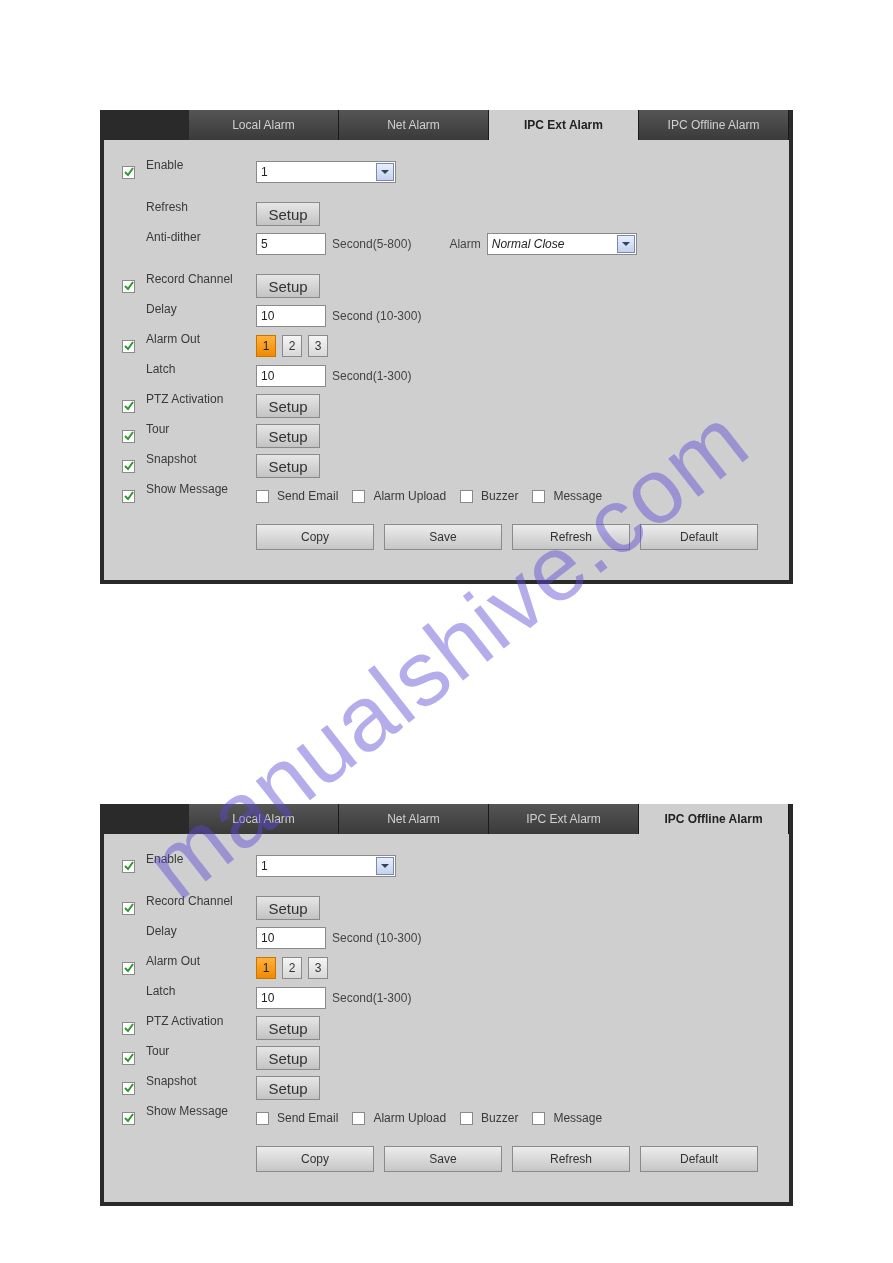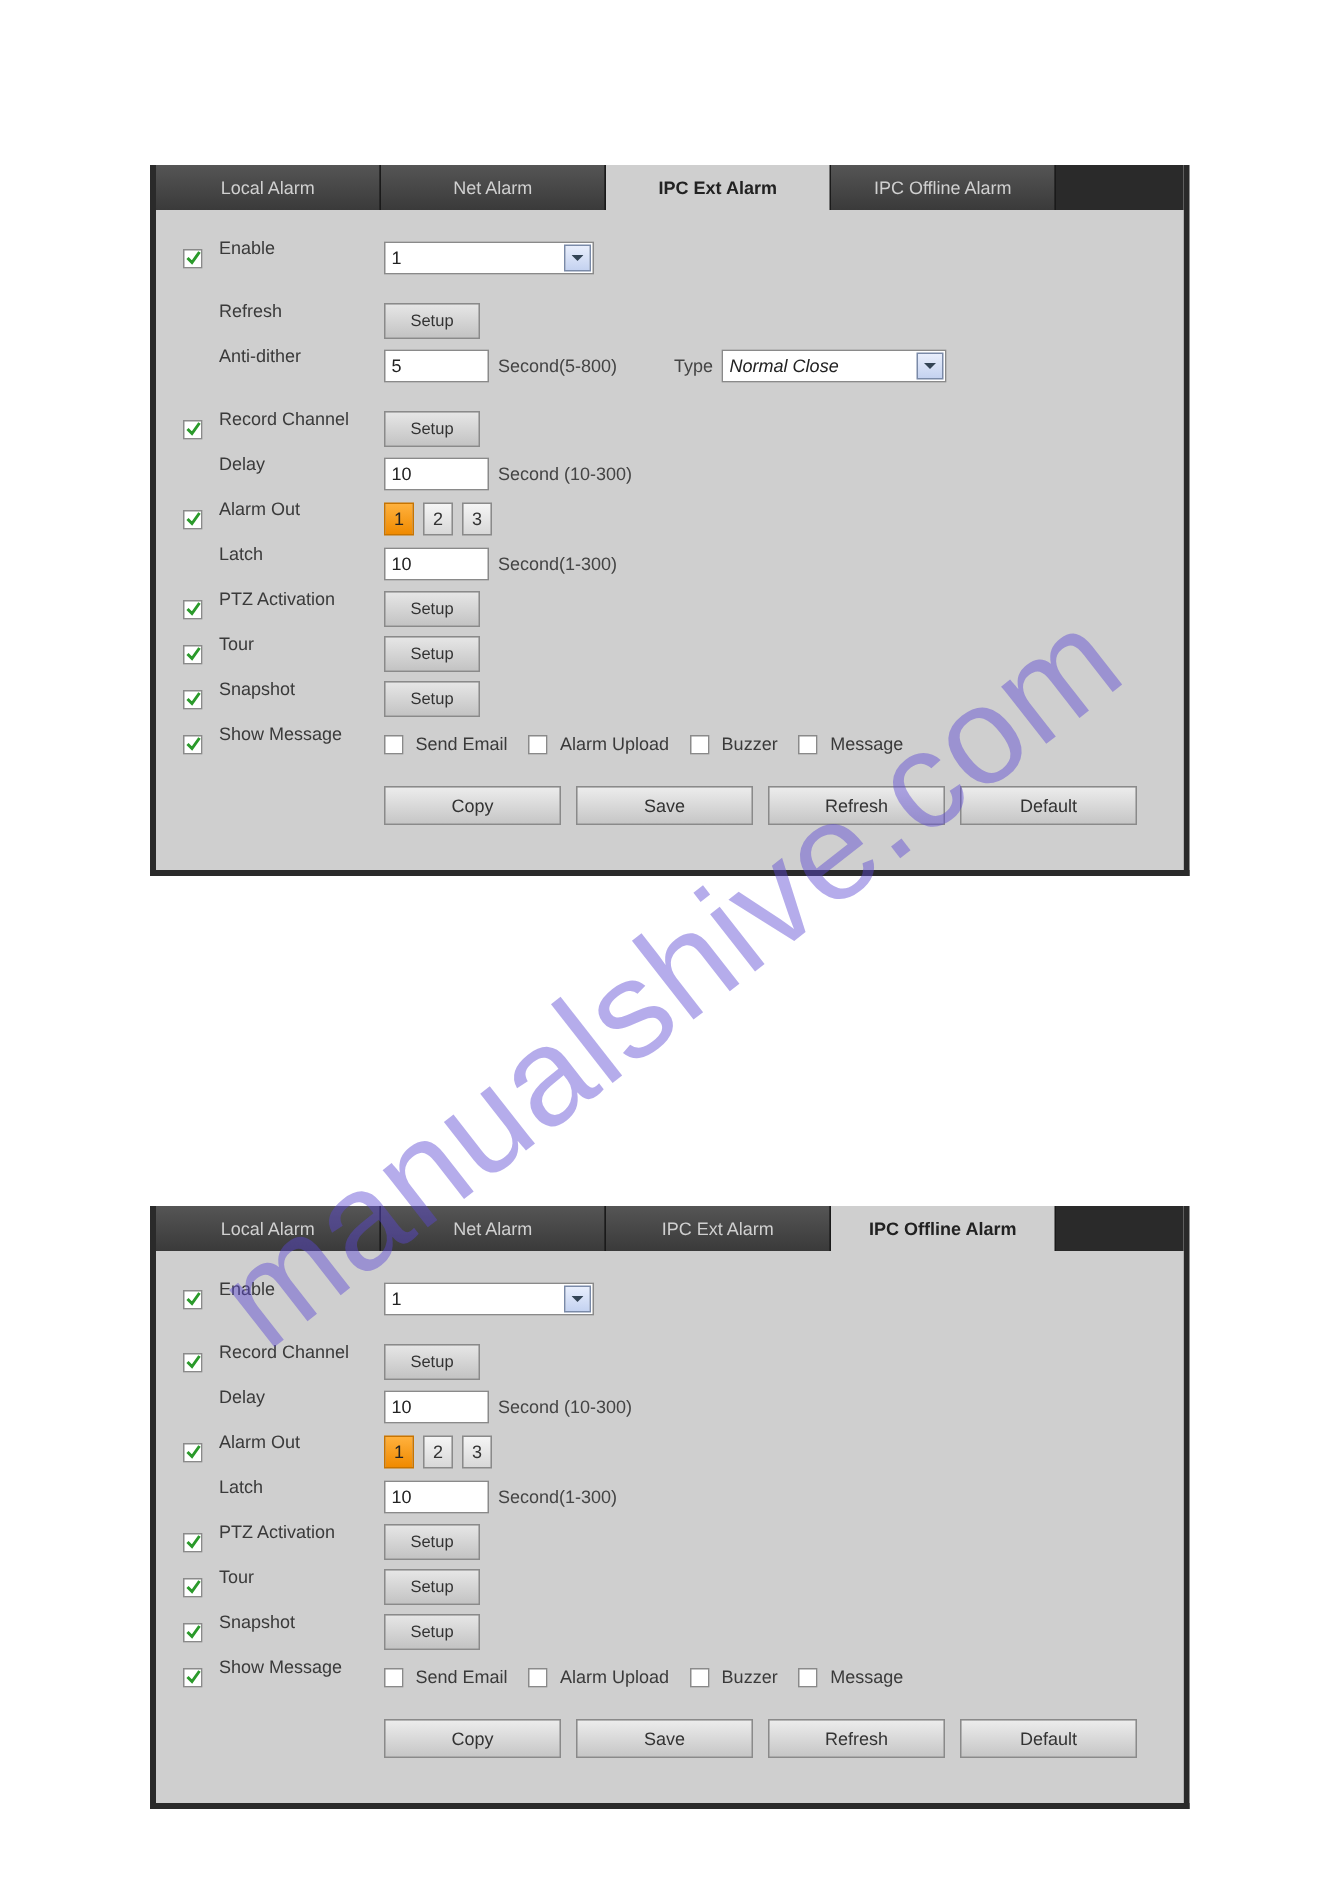--- a/index.html
+++ b/index.html
@@ -20,20 +20,21 @@
   }
   .panel-wrap2 {
     margin: 220px 100px 100px 100px;
     border: 4px solid #2a2a2a;
     border-top: 0;
   }
   .tabstrip {
     display: flex;
     background: #2a2a2a;
     height: 30px;
+    justify-content: flex-end;
   }
   .tab {
     flex: 0 0 auto;
     width: 150px;
     text-align: center;
     line-height: 30px;
     font-size: 12px;
     color: #d0d0d0;
     border-right: 1px solid #1a1a1a;
     background: linear-gradient(#555,#3a3a3a);
@@ -87,21 +88,21 @@
     padding: 0 4px;
     font-size: 12px;
     color:#222;
   }
   .txt-short { width: 70px; }
   .txt-med   { width: 140px; }
   .setup-btn {
     width: 64px; height: 24px;
     border: 1px solid #8a8a8a;
     background: linear-gradient(#e6e6e6,#c3c3c3);
-    font-size: 11px;
+    font-size: 15px;
     color:#333;
     cursor:pointer;
   }
   .btn {
     width: 118px; height: 26px;
     border: 1px solid #8a8a8a;
     background: linear-gradient(#ececec,#c6c6c6);
     font-size: 12px;
     color:#333;
     cursor:pointer;
@@ -194,21 +195,21 @@
         </div>
     </div>
 
     <div class="row">
       <div class="chk-cell"></div>
       <div class="label-cell">Anti-dither</div>
       <div class="ctl-cell">
         <input class="txt txt-short" value="5" style="">
         <span class="suffix">Second(5-800)</span>
         <span style="width:26px"></span>
-        <span class="suffix">Type</span>
+        <span class="suffix">Alarm</span>
         <span class="sel">
           <input class="txt" style="width: 150px; font-style: italic;" value="Normal Close">
           <span class="arrow">
               <svg viewBox="0 0 8 8">
                 <path d="M0 2 L4 6 L8 2 Z" fill="#345"></path>
               </svg>
             </span>
         </span>
       </div>
     </div>

